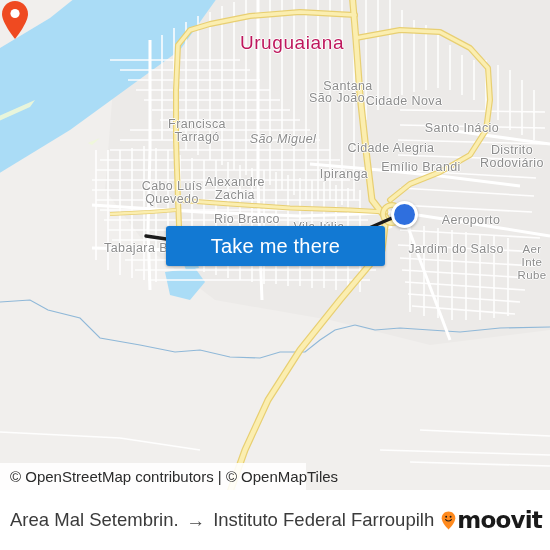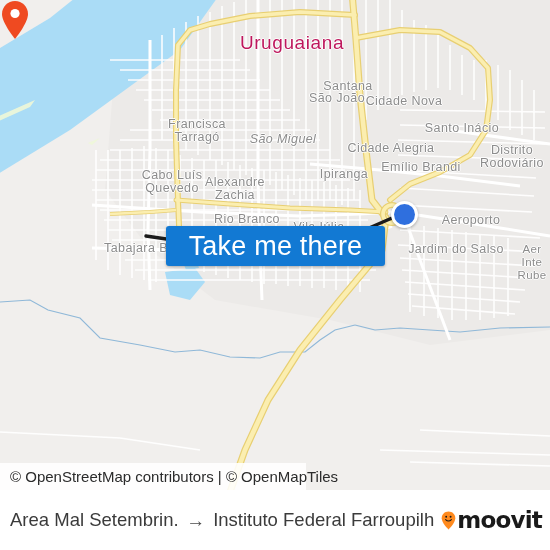--- a/index.html
+++ b/index.html
@@ -96,21 +96,21 @@
     position: absolute;
     left: 166px;
     top: 226px;
     width: 219px;
     height: 40px;
     background: #1279d3;
     border: none;
     border-radius: 3px;
     color: #ffffff;
     font-family: "Liberation Sans", sans-serif;
-    font-size: 27px;
+    font-size: 20px;
     letter-spacing: 0.2px;
     cursor: pointer;
     box-shadow: 0 1px 3px rgba(0,0,0,0.28);
     padding: 0;
     line-height: 40px;
     text-align: center;
   }
 
   
   #attribution {
@@ -381,21 +381,21 @@
         <div class="map-label" style="left: 404px; top: 95px;">Cidade Nova</div>
         <div class="map-label" style="left: 462px; top: 122px;">Santo Inácio</div>
         <div class="map-label" style="left: 197px; top: 118px;">Francisca
 Tarragó</div>
         <div class="map-label" style="left: 283px; top: 133px; font-style: italic;">São Miguel</div>
         <div class="map-label" style="left: 391px; top: 142px;">Cidade Alegria</div>
         <div class="map-label" style="left: 512px; top: 144px;">Distrito
 Rodoviário</div>
         <div class="map-label" style="left: 344px; top: 168px;">Ipiranga</div>
         <div class="map-label" style="left: 421px; top: 161px;">Emílio Brandi</div>
-        <div class="map-label" style="left: 172px; top: 169px;">Cabo Luís
+        <div class="map-label" style="left: 172px; top: 180px;">Cabo Luís
 Quevedo</div>
         <div class="map-label" style="left: 235px; top: 176px;">Alexandre
 Zachia</div>
         <div class="map-label" style="left: 247px; top: 213px;">Rio Branco</div>
         <div class="map-label" style="left: 319px; top: 221px;">Vila Iúlia</div>
         <div class="map-label" style="left: 471px; top: 214px;">Aeroporto</div>
         <div class="map-label" style="left: 136px; top: 242px;">Tabajara B</div>
         <div class="map-label" style="left: 456px; top: 243px;">Jardim do Salso</div>
         <div class="map-label small" style="left: 532px; top: 243px;">Aer
 Inte

